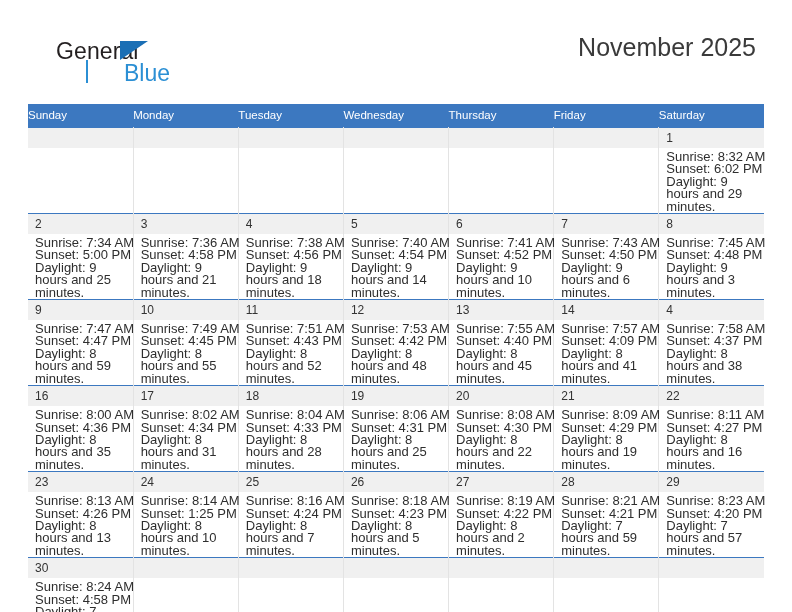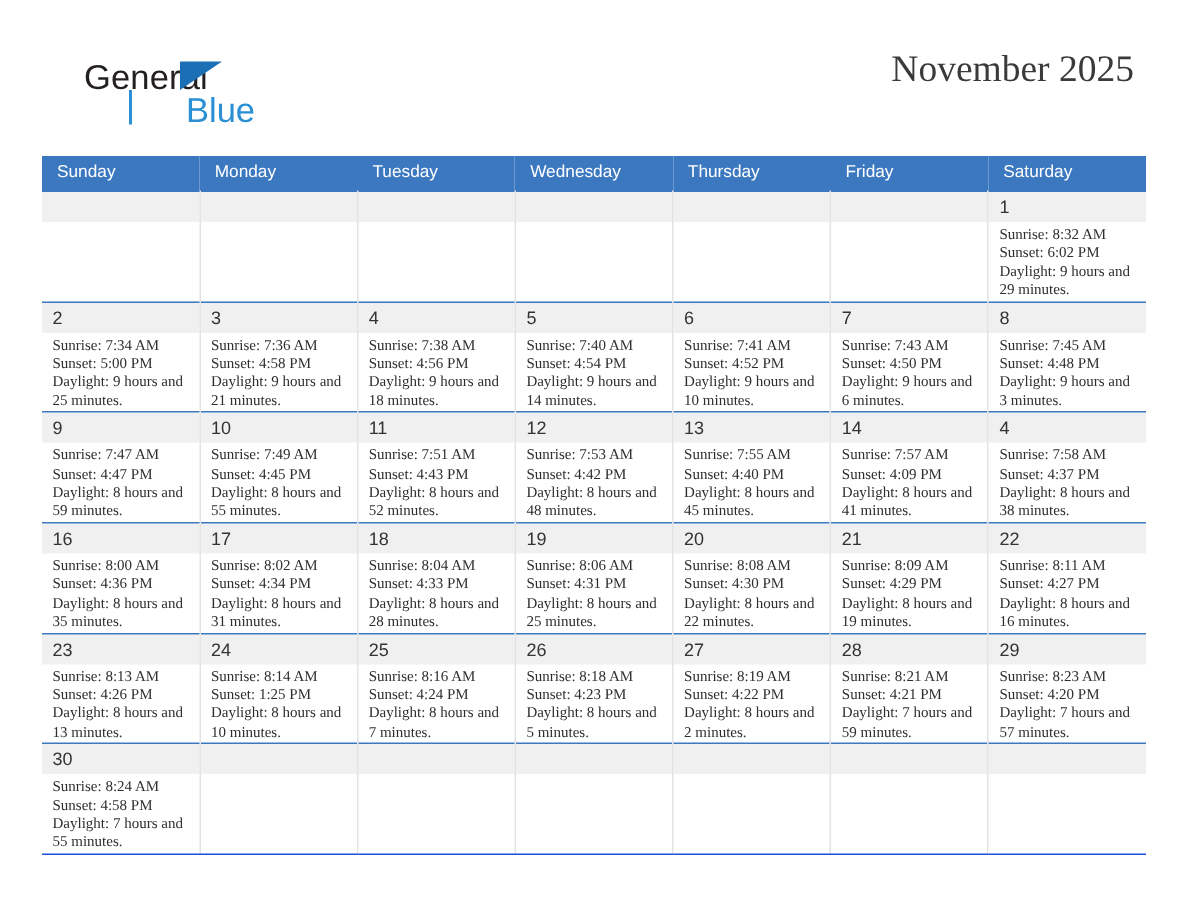--- a/index.html
+++ b/index.html
@@ -75,21 +75,20 @@
 
   .title {
     position: absolute;
     right: 36px;
     top: 33px;
     font-size: 25px;
     color: #3a3a3a;
     text-align: center;
     white-space: nowrap;
     font-weight: normal;
-    font-family: Liberation Serif, serif;
   }
   .subtitle {
     position: absolute;
     right: 36px;
     top: 78px;
     font-size: 14.5px;
     color: #3a3a3a;
     text-align: right;
     white-space: nowrap;
   }
@@ -105,21 +104,21 @@
     width: 736px;
     border-collapse: collapse;
     table-layout: fixed;
   }
   table.grid th {
     background: #3c78c0;
     color: #ffffff;
     font-size: 11.5px;
     font-weight: normal;
     text-align: left;
-    padding: 5px 0 6px 10px;
+    padding: 5px 0 6px 0;
     height: 11px;
     border: none;
   }
   table.grid td {
     vertical-align: top;
     padding: 0;
     border-right: 1px solid #e3e3e3;
     border-top: 1px solid #3c78c0;
     height: 72px;
   }
@@ -134,24 +133,23 @@
     height: 14px;
     line-height: 14px;
   }
   .daynum.empty {
     color: transparent;
   }
   td.empty-cell .info { visibility: hidden; }
 
   .info {
     padding: 3px 4px 0 7px;
-    font-size: 10px;
+    font-size: 13px;
     line-height: 12.4px;
     color: #2e2e2e;
-    font-family: Liberation Serif, serif;
   }
   .info div { white-space: nowrap; }
   .info .wrap { white-space: normal; }
 </style>
 </head>
 <body>
 
 <div class="page">
 
   <div class="top">

